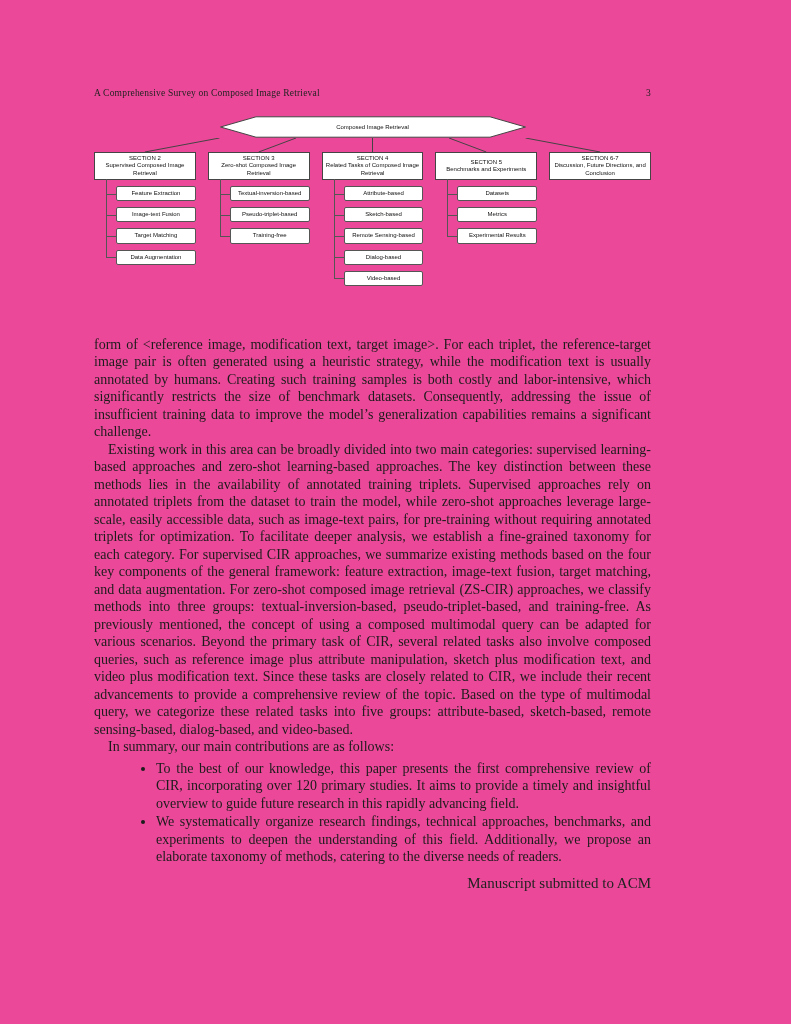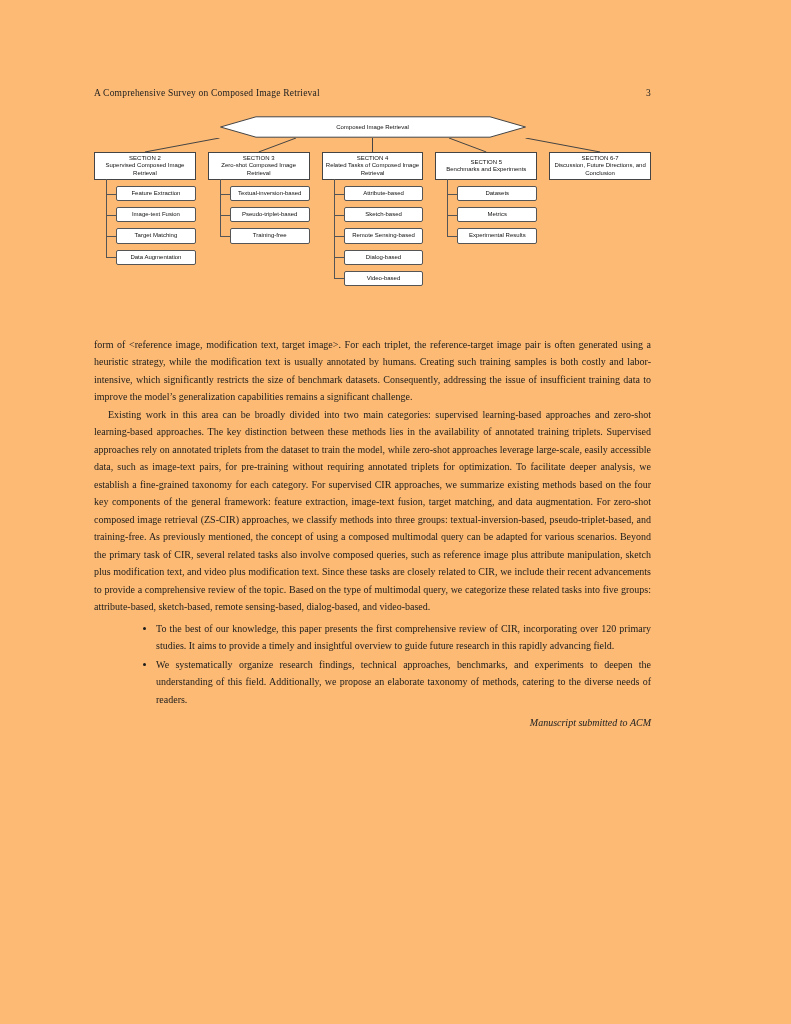--- a/index.html
+++ b/index.html
@@ -2,21 +2,21 @@
 <html><head>
 <meta charset="utf-8">
 <style>
   * { box-sizing: border-box; margin: 0; padding: 0; }
   html, body { background: #ffffff; }
   .page {
     position: relative;
     width: 791px;
     height: 1024px;
     margin: 0 auto;
-    background: #fdba74;
+    background: #ec4899;
     padding: 88px 140px 8px 94px;
     font-family: "Liberation Serif", serif;
     color: #1c1c1c;
     overflow: hidden;
   }
 
   
   .running-head {
     display: flex;
     justify-content: space-between;
@@ -86,40 +86,39 @@
     margin-top: 20px;
     text-align: center;
     font-family: "Liberation Sans", sans-serif;
     font-size: 8.5px;
     color: #222;
   }
 
   
   .body-text {
     margin-top: 50px;
-    font-size: 10px;
+    font-size: 14px;
     line-height: 17.5px;
     text-align: justify;
   }
   .body-text p { text-indent: 14px; }
   .body-text p.noindent { text-indent: 0; }
   .contrib-list {
     margin-top: 4px;
     padding-left: 32px;
     list-style: disc outside;
   }
   .contrib-list li { text-align: justify; margin-top: 1px; margin-left: 30px; }
 
   
   .page-footer {
     margin-top: 9px;
     text-align: right;
-    font-size: 10px;
+    font-size: 15px;
     color: #222;
-    font-style: italic;
   }
 </style>
 </head>
 <body>
 
 <div class="page">
 
   <header class="running-head">
     <span>A Comprehensive Survey on Composed Image Retrieval</span>
     <span>3</span>
@@ -234,20 +233,21 @@
         </div>
 
       </div>
     </div>
 
   </figure>
 
   <main class="body-text">
     <p class="noindent">form of &lt;reference image, modification text, target image&gt;. For each triplet, the reference-target image pair is often generated using a heuristic strategy, while the modification text is usually annotated by humans. Creating such training samples is both costly and labor-intensive, which significantly restricts the size of benchmark datasets. Consequently, addressing the issue of insufficient training data to improve the model’s generalization capabilities remains a significant challenge.</p>
     <p>Existing work in this area can be broadly divided into two main categories: supervised learning-based approaches and zero-shot learning-based approaches. The key distinction between these methods lies in the availability of annotated training triplets. Supervised approaches rely on annotated triplets from the dataset to train the model, while zero-shot approaches leverage large-scale, easily accessible data, such as image-text pairs, for pre-training without requiring annotated triplets for optimization. To facilitate deeper analysis, we establish a fine-grained taxonomy for each category. For supervised CIR approaches, we summarize existing methods based on the four key components of the general framework: feature extraction, image-text fusion, target matching, and data augmentation. For zero-shot composed image retrieval (ZS-CIR) approaches, we classify methods into three groups: textual-inversion-based, pseudo-triplet-based, and training-free. As previously mentioned, the concept of using a composed multimodal query can be adapted for various scenarios. Beyond the primary task of CIR, several related tasks also involve composed queries, such as reference image plus attribute manipulation, sketch plus modification text, and video plus modification text. Since these tasks are closely related to CIR, we include their recent advancements to provide a comprehensive review of the topic. Based on the type of multimodal query, we categorize these related tasks into five groups: attribute-based, sketch-based, remote sensing-based, dialog-based, and video-based.</p>
+    <p>In summary, our main contributions are as follows:</p>
     <ul class="contrib-list">
       <li>To the best of our knowledge, this paper presents the first comprehensive review of CIR, incorporating over 120 primary studies. It aims to provide a timely and insightful overview to guide future research in this rapidly advancing field.</li>
       <li>We systematically organize research findings, technical approaches, benchmarks, and experiments to deepen the understanding of this field. Additionally, we propose an elaborate taxonomy of methods, catering to the diverse needs of readers.</li>
     </ul>
   </main>
 
   <footer class="page-footer">
     <span>Manuscript submitted to ACM</span>
   </footer>
 

